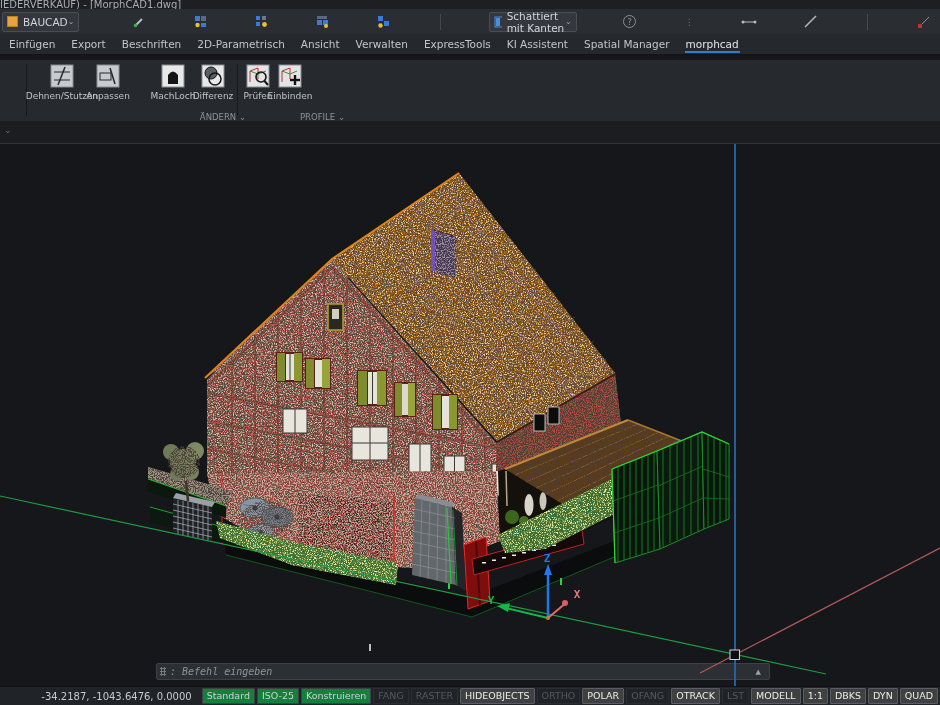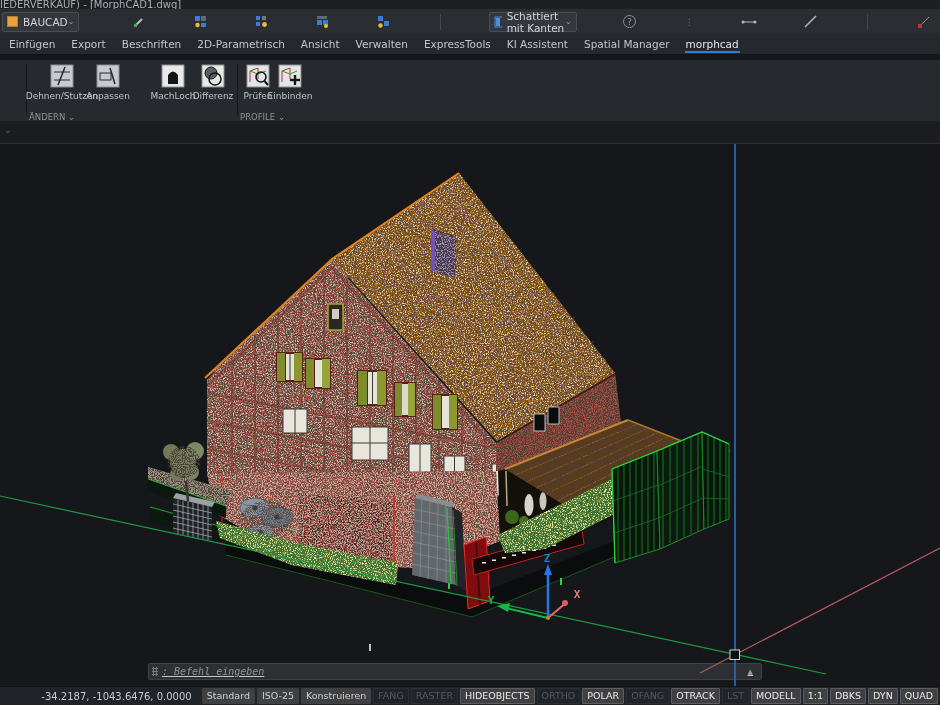--- a/index.html
+++ b/index.html
@@ -22,42 +22,42 @@
   
   #menubar{left:0;top:34px;width:940px;height:20px;background:#25282c;display:flex;align-items:center;
            font-size:10.5px;gap:14px;padding-left:8px;border-bottom:1px solid #121316;}
   .mitem{color:#c2c6ca;padding:2px 1px;white-space:nowrap;}
   .mitem.active{color:#e2e6ea;border-bottom:2px solid #2d7fd6;padding-bottom:1px;}
   
   #ribbon{left:0;top:60px;width:940px;height:67px;background:#26292d;border-bottom:1px solid #f0abfc;}
   .rbtn{position:absolute;display:flex;flex-direction:column;align-items:center;width:66px;}
   .ricon{width:24px;height:24px;margin-top:4px;}
   .rlabel{font-size:9px;color:#bfc3c7;margin-top:3px;white-space:nowrap;}
-  .gfoot{position:absolute;top:52px;font-size:8.5px;color:#8d9399;width:100%;text-align:left;white-space:nowrap;}
+  .gfoot{position:absolute;top:52px;font-size:8.5px;color:#8d9399;width:100%;text-align:right;white-space:nowrap;}
   .gsep{position:absolute;top:4px;width:1px;height:52px;background:#17191c;}
   #strip{left:0;top:121px;width:940px;height:22px;background:#1b1d21;border-bottom:1px solid #2c2f34;}
   #strip .chev{position:absolute;left:4px;top:4px;color:#6a6f75;font-size:9px;}
   
   #viewport{left:0;top:143px;width:940px;height:543px;background:#15171b;}
   #vpsvg{position:absolute;left:0;top:0;pointer-events:none;}
   
-  #cmdbar{position:absolute;left:148px;top:519px;width:612px;height:15px;background:#2c3035;
-          border:1px solid #3e4248;border-radius:2px;display:flex;align-items:center;text-decoration:underline;}
+  #cmdbar{position:absolute;left:156px;top:519px;width:612px;height:15px;background:#2c3035;
+          border:1px solid #3e4248;border-radius:2px;display:flex;align-items:center;}
   #cmdgrip{width:6px;height:9px;margin:0 4px 0 3px;
            background:radial-gradient(circle,#767b82 1px,transparent 1.2px);
            background-size:3px 3px;}
   #cmdtext{font-family:"DejaVu Sans Mono","Liberation Mono",monospace;font-style:italic;
            font-size:10px;color:#8e949a;white-space:pre;}
   #cmdexp{margin-left:auto;margin-right:8px;color:#9aa0a6;font-size:7px;}
   
   #statusbar{left:0;top:686px;width:940px;height:19px;background:#202327;border-top:1px solid #0f1113;
              display:flex;align-items:center;justify-content:flex-end;font-size:9.5px;padding-right:2px;box-sizing:border-box;}
   #coords{color:#c8ccd0;font-size:10px;margin-right:8px;white-space:nowrap;}
   .sbi{padding:1px 4px;margin-left:2px;border-radius:1px;white-space:nowrap;line-height:12px;}
-  .st-normal{background:#404040;border:1px solid #3d4146;color:#ccd0d4;}
+  .st-normal{background:#15803d;border:1px solid #3d4146;color:#ccd0d4;}
   .st-off{background:transparent;border:1px solid #2a2d31;color:#55595e;}
   .st-on{background:#404040;border:1px solid #5a5e64;color:#e9ebed;}
   text{font-family:"DejaVu Sans Mono","Liberation Mono",monospace;}
 </style>
 </head>
 <body>
 
 <div id="app">
 
   <div id="titlebar" class="abs">

